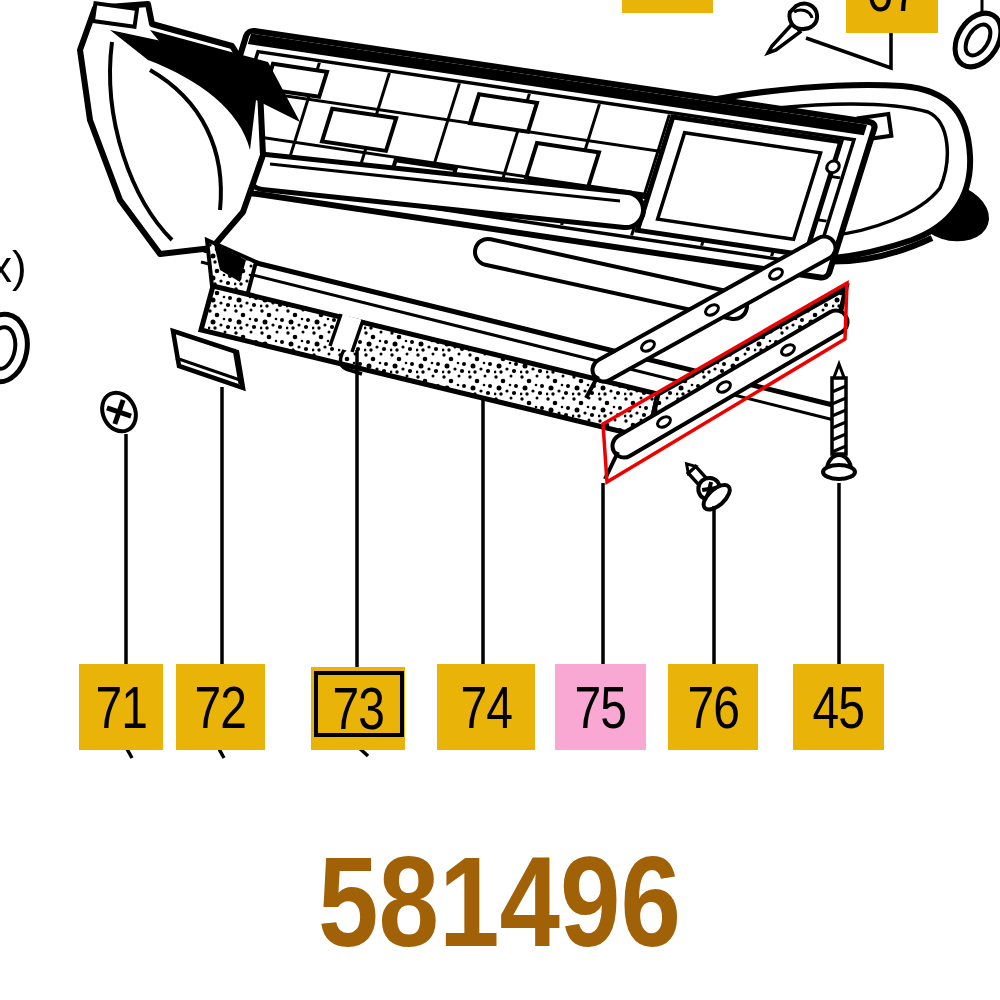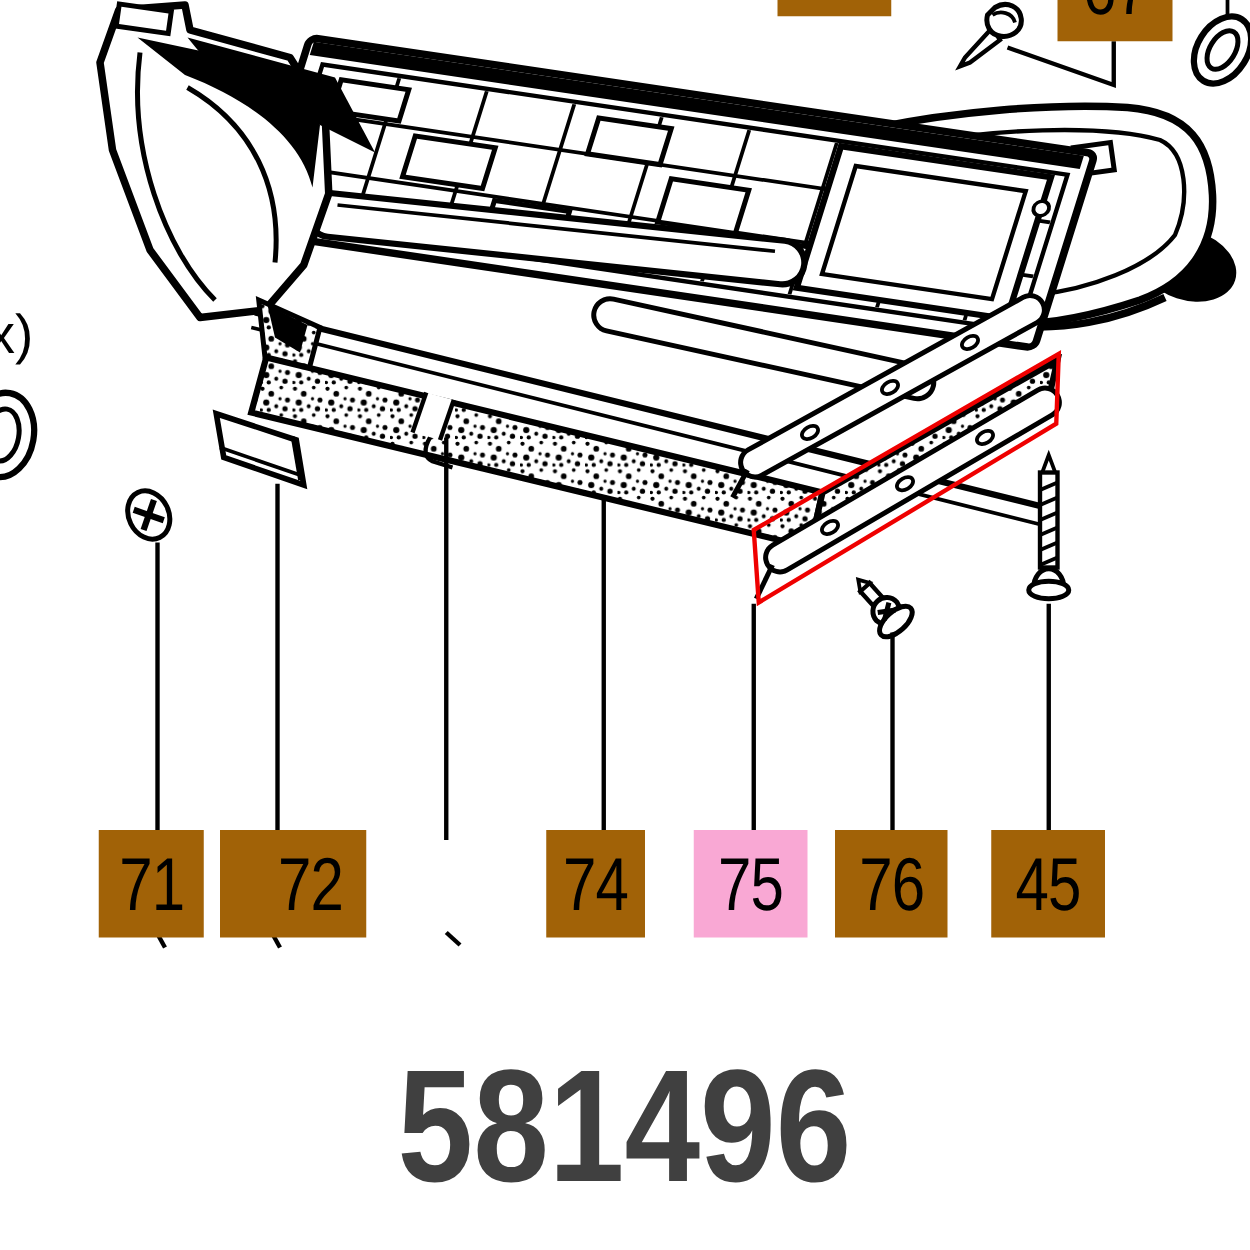--- a/index.html
+++ b/index.html
@@ -3,30 +3,30 @@
 <meta charset="utf-8">
 <style>
   html,body{margin:0;padding:0;background:#fff;}
   #stage{
     position:relative;width:1000px;height:1000px;background:#ffffff;
     overflow:hidden;font-family:"Liberation Sans", sans-serif;
   }
   #artwork{position:absolute;left:0;top:0;z-index:1;}
   .lbl{
     position:absolute;z-index:2;display:flex;align-items:center;justify-content:center;
-    background:#a16207;color:#000;font-size:60px;font-weight:400;
+    background:#eab308;color:#000;font-size:60px;font-weight:400;
   }
   .lbl.red{background:#f9a8d4;}
   .lbl .num{display:inline-block;transform:scaleX(0.8);letter-spacing:-1px;}
   .lbl .inner-border{
     position:absolute;left:2px;top:6px;width:80px;height:62px;border:4px solid #000;
   }
   #big-number{
     position:absolute;z-index:2;left:0;top:828px;width:1000px;text-align:center;
-    font-size:128px;font-weight:700;color:#404040;
+    font-size:128px;font-weight:700;color:#a16207;
   }
   #big-number .num{display:inline-block;transform:scaleX(0.85);letter-spacing:0px;}
 </style>
 </head>
 <body>
 
 <div id="stage">
 
   <svg id="artwork" width="1000" height="1000" viewBox="0 0 1000 1000">
     <defs>
@@ -205,24 +205,28 @@
       <polyline points="806,38 891,68 891,33"></polyline>
       <line x1="127" y1="749" x2="132" y2="758"></line>
       <line x1="219" y1="749" x2="224" y2="758"></line>
       <line x1="357" y1="746" x2="368" y2="756"></line>
     </g>
   </svg>
 
   <div class="lbl" style="left:79px;top:664px;width:84px;height:86px;">
     <span class="num">71</span>
   </div>
-  <div class="lbl" style="left:176px;top:664px;width:89px;height:86px;padding-left:28px;">
+  <div class="lbl" style="left:176px;top:664px;width:89px;height:86px;">
     <span class="num">72</span>
   </div>
-  <div class="lbl" style="left:437px;top:664px;width:79px;height:86px;">
+  <div class="lbl" style="left:311px;top:667px;width:94px;height:83px;">
+    <span class="inner-border" style="width:82px;height:58px;left:3px;top:4px;"></span>
+    <span class="num">73</span>
+  </div>
+  <div class="lbl" style="left:437px;top:664px;width:98px;height:86px;">
     <span class="num">74</span>
   </div>
   <div class="lbl red" style="left:555px;top:664px;width:91px;height:86px;">
     <span class="num">75</span>
   </div>
   <div class="lbl" style="left:668px;top:664px;width:90px;height:86px;justify-content:center;">
     <span class="num">76</span>
   </div>
   <div class="lbl" style="left:793px;top:664px;width:91px;height:86px;">
     <span class="num">45</span>

